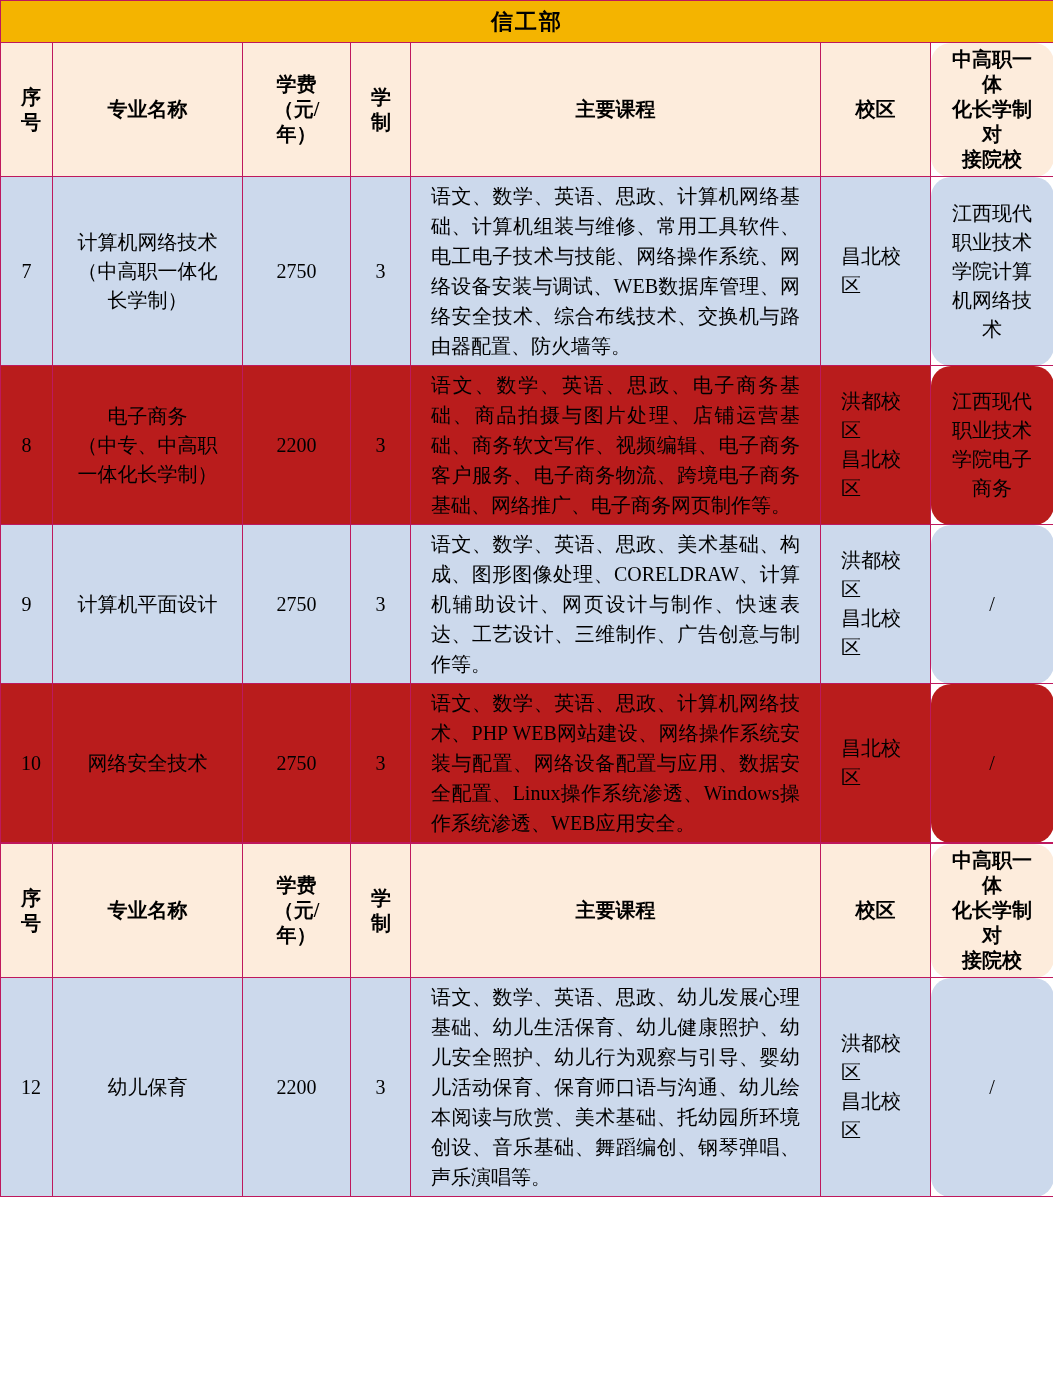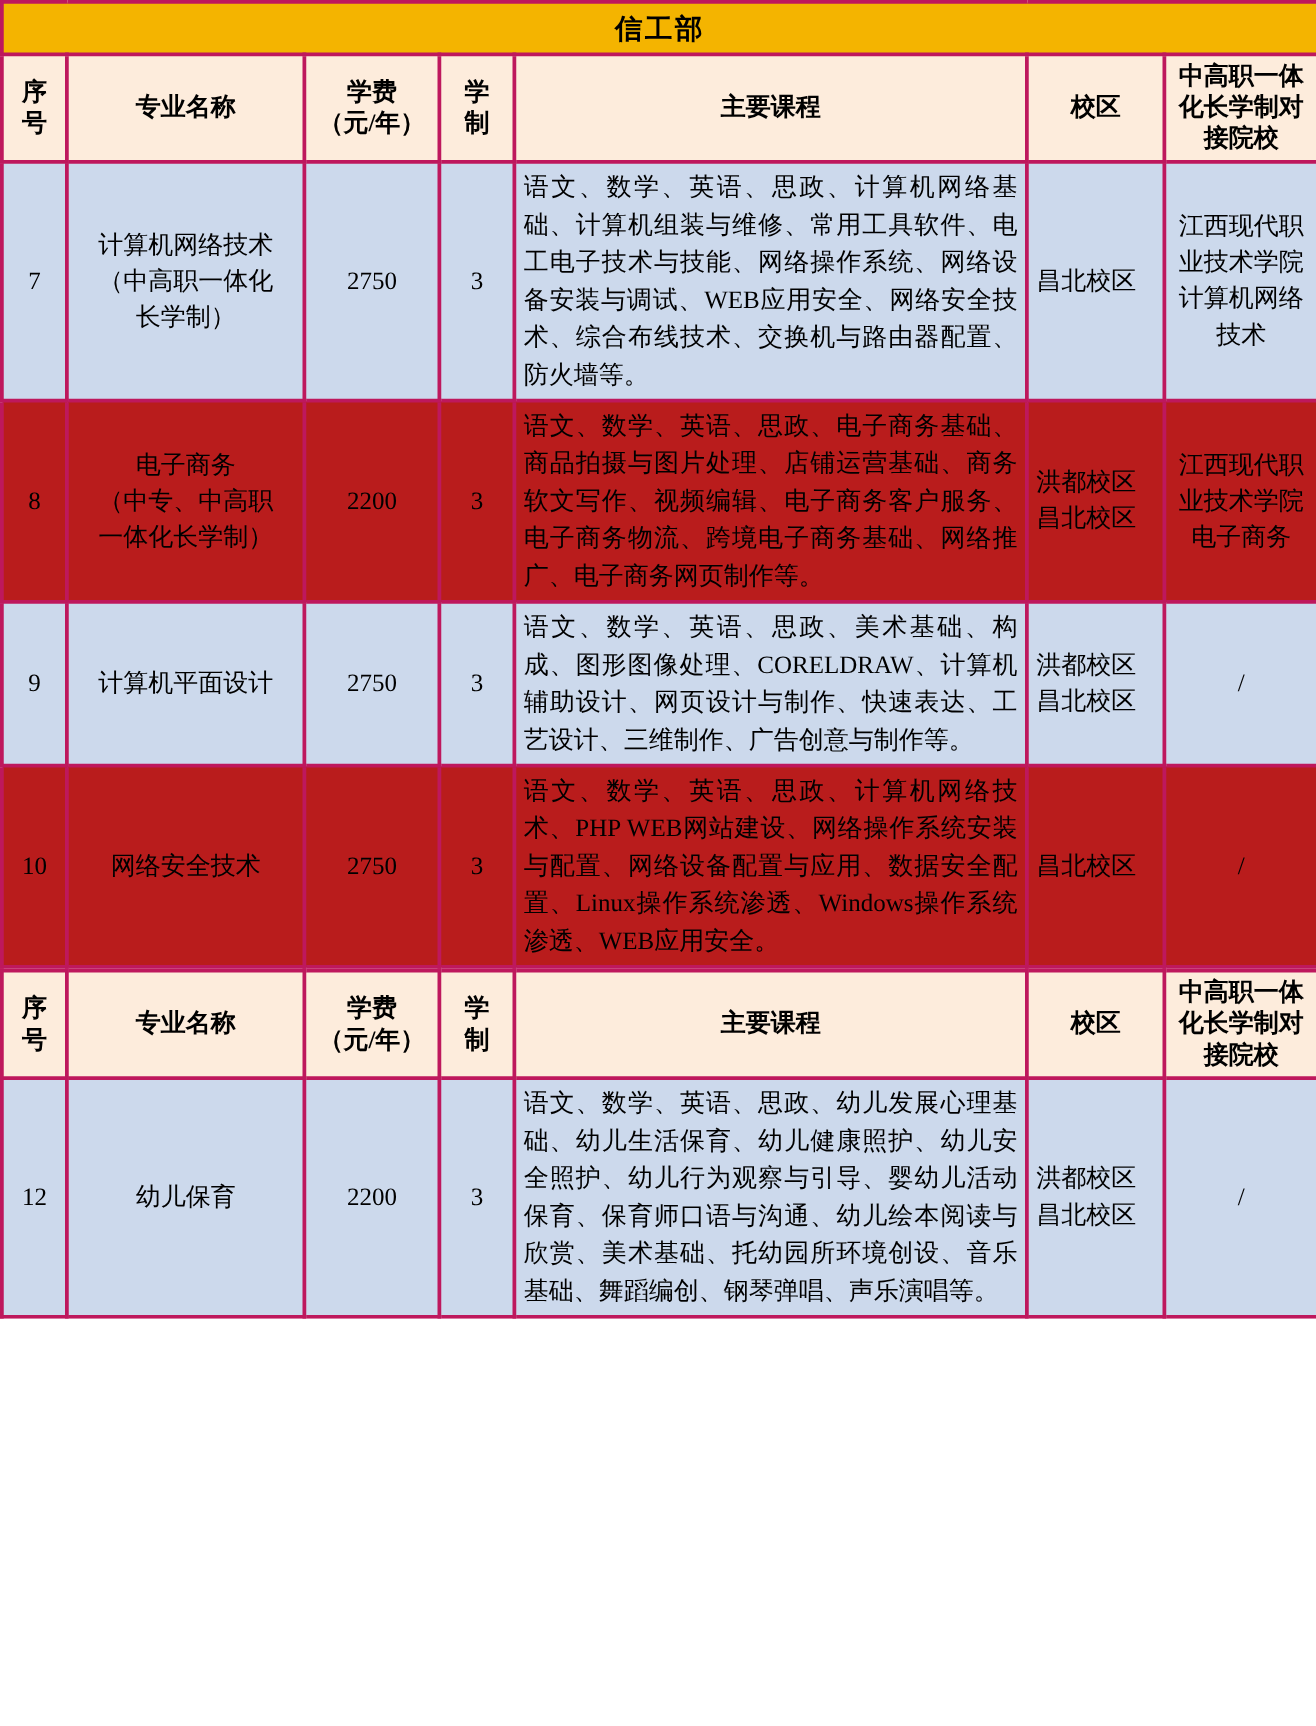--- a/index.html
+++ b/index.html
@@ -15,23 +15,23 @@
   .sheet {
     width: 1053px;
     box-sizing: border-box;
   }
   table.majors {
     width: 1053px;
     border-collapse: collapse;
     table-layout: fixed;
   }
   table.majors td, table.majors th {
-    border: 3px solid #be185d;
+    border: 1px solid #be185d;
     vertical-align: middle;
-    padding: 4px 6px;
+    padding: 4px 20px;
     box-sizing: border-box;
   }
   .section-title {
     background: #f4b400;
     color: #000;
     font-weight: bold;
     text-align: center;
     font-size: 22px;
     height: 42px;
     letter-spacing: 2px;
@@ -52,21 +52,21 @@
   }
   .row.alt td {
     background: #b91c1c;
   }
   .c-idx { width: 52px; text-align: center; font-size: 20px; }
   .c-name { width: 190px; text-align: center; margin-left: 36px; }
   .c-fee { width: 108px; text-align: center; }
   .c-len { width: 60px; text-align: center; }
   .c-course { width: 410px; text-align: left; }
   .c-campus { width: 110px; }
-  .c-school { width: 123px; text-align: center; }
+  .c-school { width: 123px; text-align: center; border-radius: 20px; }
   .course-text {
     display: block;
     text-align: justify;
     text-justify: inter-ideograph;
     line-height: 1.5;
   }
   .clip-1 {
     max-height: 186px;
     overflow: hidden;
   }
@@ -109,21 +109,21 @@
       </tr>
 
       <tr class="row">
         <td class="c-idx">7</td>
         <td class="c-name nowrap-brk">计算机网络技术
 （中高职一体化
 长学制）</td>
         <td class="c-fee">2750</td>
         <td class="c-len">3</td>
         <td class="c-course">
-          <span class="course-text clip-1">语文、数学、英语、思政、计算机网络基础、计算机组装与维修、常用工具软件、电工电子技术与技能、网络操作系统、网络设备安装与调试、WEB应用安全、网络安全技术、综合布线技术、交换机与路由器配置、防火墙等。</span>
+          <span class="course-text clip-1">语文、数学、英语、思政、计算机网络基础、计算机组装与维修、常用工具软件、电工电子技术与技能、网络操作系统、网络设备安装与调试、WEB数据库管理、网络安全技术、综合布线技术、交换机与路由器配置、防火墙等。</span>
         </td>
         <td class="c-campus campus-lines nowrap-brk">昌北校区</td>
         <td class="c-school">江西现代职业技术学院计算机网络技术</td>
       </tr>
 
       <tr class="row alt">
         <td class="c-idx">8</td>
         <td class="c-name nowrap-brk">电子商务
 （中专、中高职
 一体化长学制）</td>

